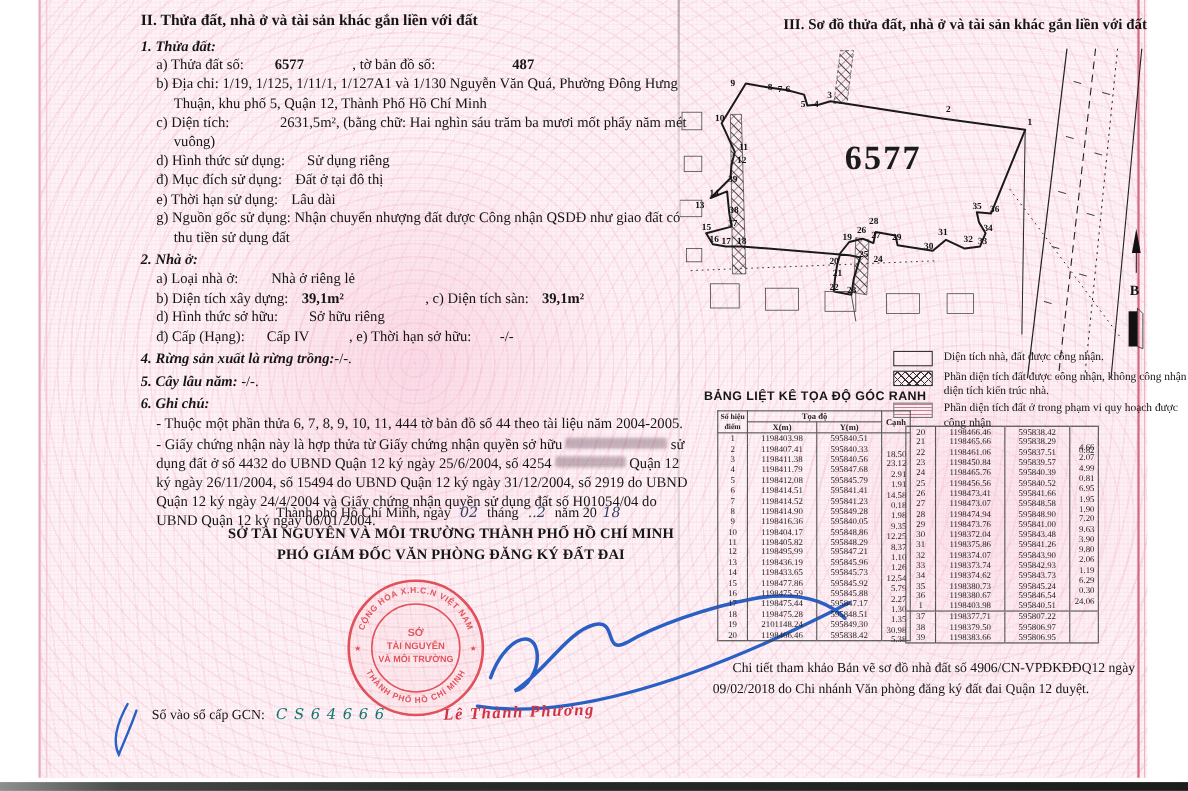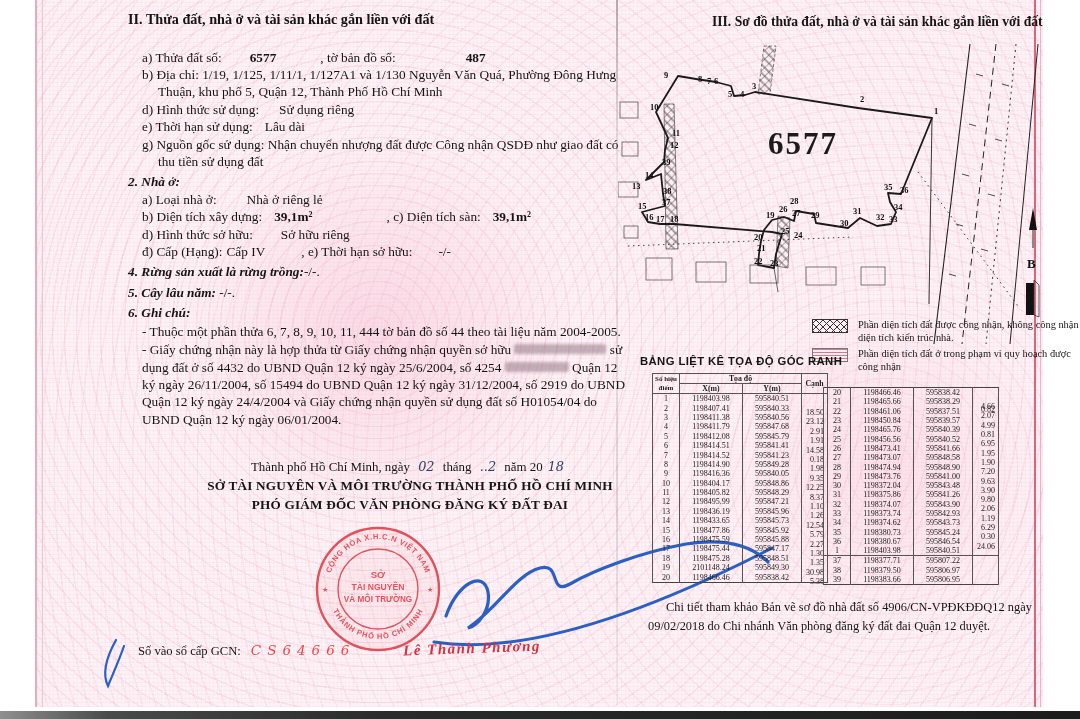--- a/index.html
+++ b/index.html
@@ -18,43 +18,43 @@
   .left-line{position:absolute;left:42px;top:0;width:1px;height:707px;background:#f0c4d2;}
   .edge-red{position:absolute;left:1034px;top:0;width:2px;height:707px;background:#d4687d;}
   .edge-red2{position:absolute;left:1040px;top:0;width:1px;height:707px;background:#eab4c2;}
   .crease{position:absolute;left:616px;top:0;width:2px;height:705px;
           background:linear-gradient(180deg,rgba(60,60,60,.38),rgba(60,60,60,.06) 25%,rgba(60,60,60,.16) 70%,rgba(60,60,60,.05));}
   .bottom-bar{position:absolute;left:0;top:711px;width:1080px;height:8px;
           background:linear-gradient(90deg,#8f8f8f,#4a4a4a 10%,#2b2b2b 35%,#1c1c1c);}
 
   
   .sec2{position:absolute;left:128px;top:10px;width:502px;font-size:13.3px;line-height:1.31;}
-  .sec2 .head{font-weight:bold;font-size:14.2px;margin-bottom:20px;}
+  .sec2 .head{font-weight:bold;font-size:14.2px;margin-bottom:4px;}
   .numt{font-weight:bold;font-style:italic;margin-top:3px;}
   .item{padding-left:30px;text-indent:-16px;}
   .val{font-weight:bold;}
-  .gap1{margin-left:28px;} .gap2{margin-left:4px;} .gap3{margin-left:44px;}
+  .gap1{margin-left:28px;} .gap2{margin-left:20px;} .gap3{margin-left:44px;}
   .gap4{margin-left:46px;} .gap5{margin-left:12px;} .gap6{margin-left:70px;}
   .gap7{margin-left:30px;} .gap8{margin-left:20px;}
   .inline-num{display:inline;font-weight:bold;font-style:italic;}
   .note{padding-left:14px;margin-top:1px;}
   .smg{display:inline-block;height:10px;background:rgba(125,95,110,.45);filter:blur(1.6px);
        border-radius:2px;vertical-align:baseline;}
 
   
   .signblock{position:absolute;left:178px;top:459px;width:464px;text-align:center;}
   .dt{font-size:12.9px;}
   .dt .hw{margin:0 5px;}
   .hw{font-family:"DejaVu Serif",serif;font-style:italic;color:#2e3f63;}
   .orgline{font-weight:bold;font-size:13.2px;margin-top:3px;letter-spacing:.2px;}
   .signame{position:absolute;left:352px;top:640px;width:240px;text-align:center;
            font-weight:bold;font-style:italic;font-size:15px;color:#cf3243;
            letter-spacing:1.5px;transform:rotate(-2deg);}
   .reg{position:absolute;left:138px;top:642px;font-size:12.6px;}
-  .reg .hw{font-size:13.5px;letter-spacing:6px;margin-left:10px;color:#ef4444;}
+  .reg .hw{font-size:13.5px;letter-spacing:6px;margin-left:10px;color:#0f766e;}
   .stamp{position:absolute;left:312px;top:523px;opacity:.92;}
   .sigsvg{position:absolute;left:428px;top:518px;}
   .scrib{position:absolute;left:94px;top:636px;}
 
   
   .sec3-head{position:absolute;left:712px;top:14px;font-weight:bold;font-size:13.6px;}
   .mapsvg{position:absolute;left:618px;top:44px;}
   .vtx{font:bold 8.5px "Liberation Serif",serif;fill:#101010;}
   .parcel-num{font:bold 31px "Liberation Serif",serif;fill:#1b1b1b;letter-spacing:2px;}
   .north-b{font:bold 13px "Liberation Serif",serif;fill:#101010;}
@@ -91,26 +91,33 @@
 <div class="page">
   <div class="paper"></div>
   <div class="left-line"></div>
   <div class="edge-red"></div>
   <div class="edge-red2"></div>
   <div class="crease"></div>
 
   <div class="sec2">
     <div class="head">II. Thửa đất, nhà ở và tài sản khác gắn liền với đất</div>
 
+    <div class="numt">1. Thửa đất:</div>
     <div class="item">
       <span>a) Thửa đất số:</span><span class="val gap1">6577</span><span class="gap3">, tờ bản đồ số:</span><span class="val gap6">487</span>
     </div>
     <div class="item">b) Địa chỉ: 1/19, 1/125, 1/11/1, 1/127A1 và 1/130 Nguyễn Văn Quá, Phường Đông Hưng Thuận, khu phố 5, Quận 12, Thành Phố Hồ Chí Minh</div>
     <div class="item">
+      <span>c) Diện tích:</span><span class="gap4">2631,5m²</span><span>, (bằng chữ: Hai nghìn sáu trăm ba mươi mốt phẩy năm mét vuông)</span>
+    </div>
+    <div class="item">
       <span>d) Hình thức sử dụng:</span><span class="gap8">Sử dụng riêng</span>
+    </div>
+    <div class="item">
+      <span>đ) Mục đích sử dụng:</span><span class="gap5">Đất ở tại đô thị</span>
     </div>
     <div class="item">
       <span>e) Thời hạn sử dụng:</span><span class="gap5">Lâu dài</span>
     </div>
     <div class="item">
       <span>g) Nguồn gốc sử dụng:</span> <span>Nhận chuyển nhượng đất được Công nhận QSDĐ như giao đất có thu tiền sử dụng đất</span>
     </div>
 
     <div class="numt">2. Nhà ở:</div>
     <div class="item">
@@ -277,20 +284,24 @@
       <text x="235" y="170" class="vtx">31</text>
       <text x="258" y="176" class="vtx">32</text>
       <text x="271" y="178" class="vtx">33</text>
       <text x="276" y="166" class="vtx">34</text>
       <text x="266" y="146" class="vtx">35</text>
       <text x="282" y="149" class="vtx">36</text>
     </svg>
 
   <div class="legend">
       <div class="lg-row">
+        <span class="sw plain"></span>
+        <span class="lg-txt">Diện tích nhà, đất được công nhận.</span>
+      </div>
+      <div class="lg-row">
         <span class="sw crosshatch"></span>
         <span class="lg-txt">Phần diện tích đất được công nhận, không công nhận diện tích kiến trúc nhà.</span>
       </div>
       <div class="lg-row">
         <span class="sw hlines"></span>
         <span class="lg-txt">Phần diện tích đất ở trong phạm vi quy hoạch được công nhận</span>
       </div>
     </div>
 
   <div class="ct-title">BẢNG LIỆT KÊ TỌA ĐỘ GÓC RANH</div>

